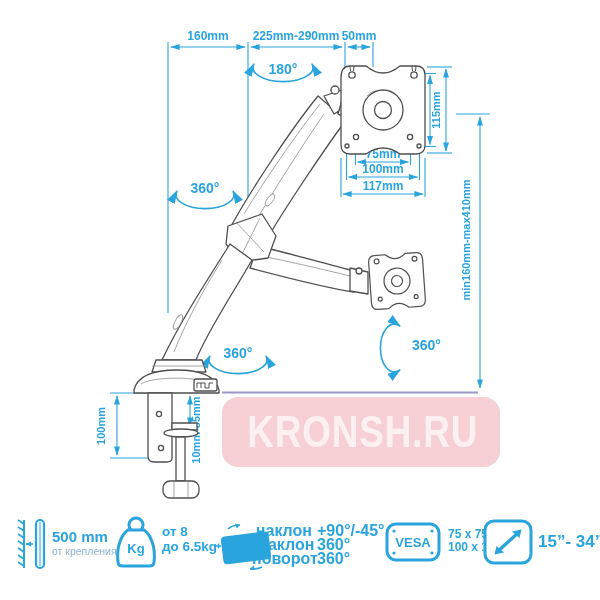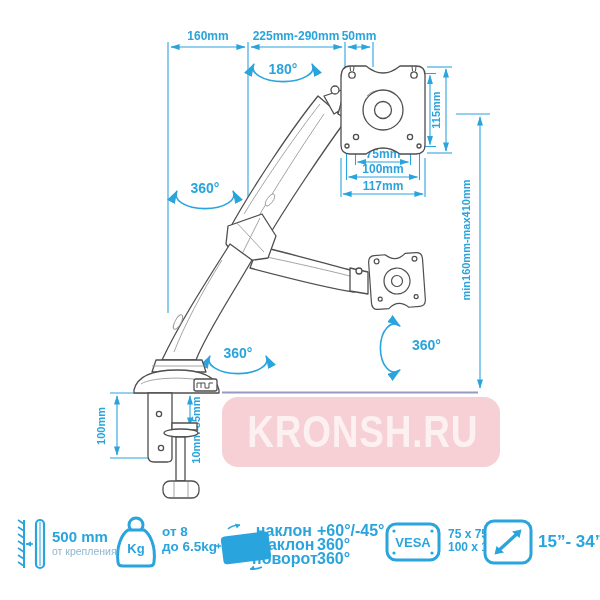--- a/index.html
+++ b/index.html
@@ -223,21 +223,21 @@
       </g>
       <path d="M14,7 A14,7 0 0 1 26,3" stroke="#2aa4dd" stroke-width="1.6" fill="none"></path>
       <path d="M26,3 L21,1.6 L22.8,6.4 Z" fill="#2aa4dd"></path>
       <path d="M48,45 A14,7 0 0 1 36,47" stroke="#2aa4dd" stroke-width="1.6" fill="none"></path>
       <path d="M36,47 L41,48 L39.6,43.6 Z" fill="#2aa4dd"></path>
       <path d="M2,24 H7 M4.5,21.5 V26.5" stroke="#2aa4dd" stroke-width="1.4" fill="none"></path>
     </svg>
     <div class="abs" style="left:252px;top:12px;">
       <div class="m-row">
         <div class="m-label">наклон</div>
-        <div class="m-value">+60°/-45°</div>
+        <div class="m-value">+90°/-45°</div>
       </div>
       <div class="m-row">
         <div class="m-label">*наклон</div>
         <div class="m-value">360°</div>
       </div>
       <div class="m-row">
         <div class="m-label">поворот</div>
         <div class="m-value">360°</div>
       </div>
     </div>

